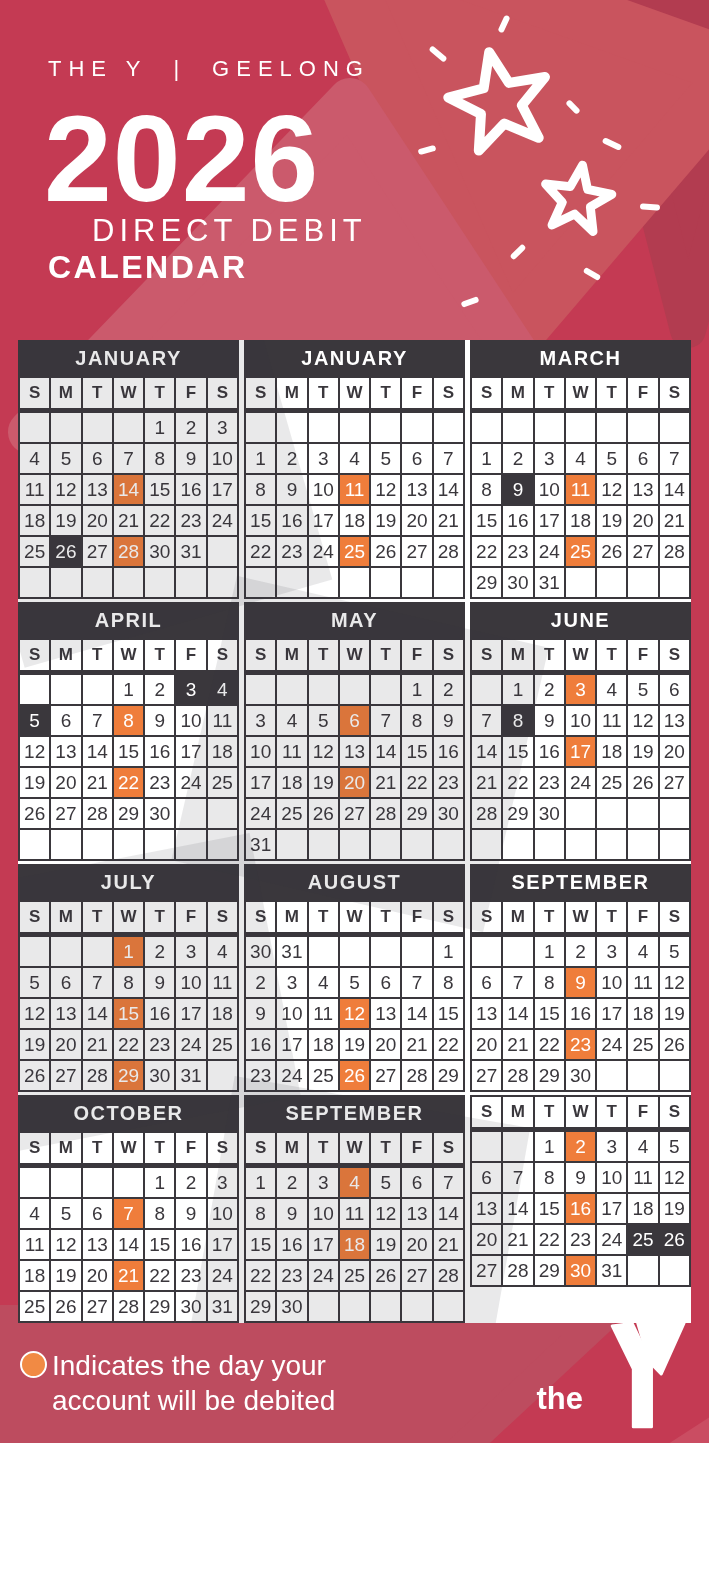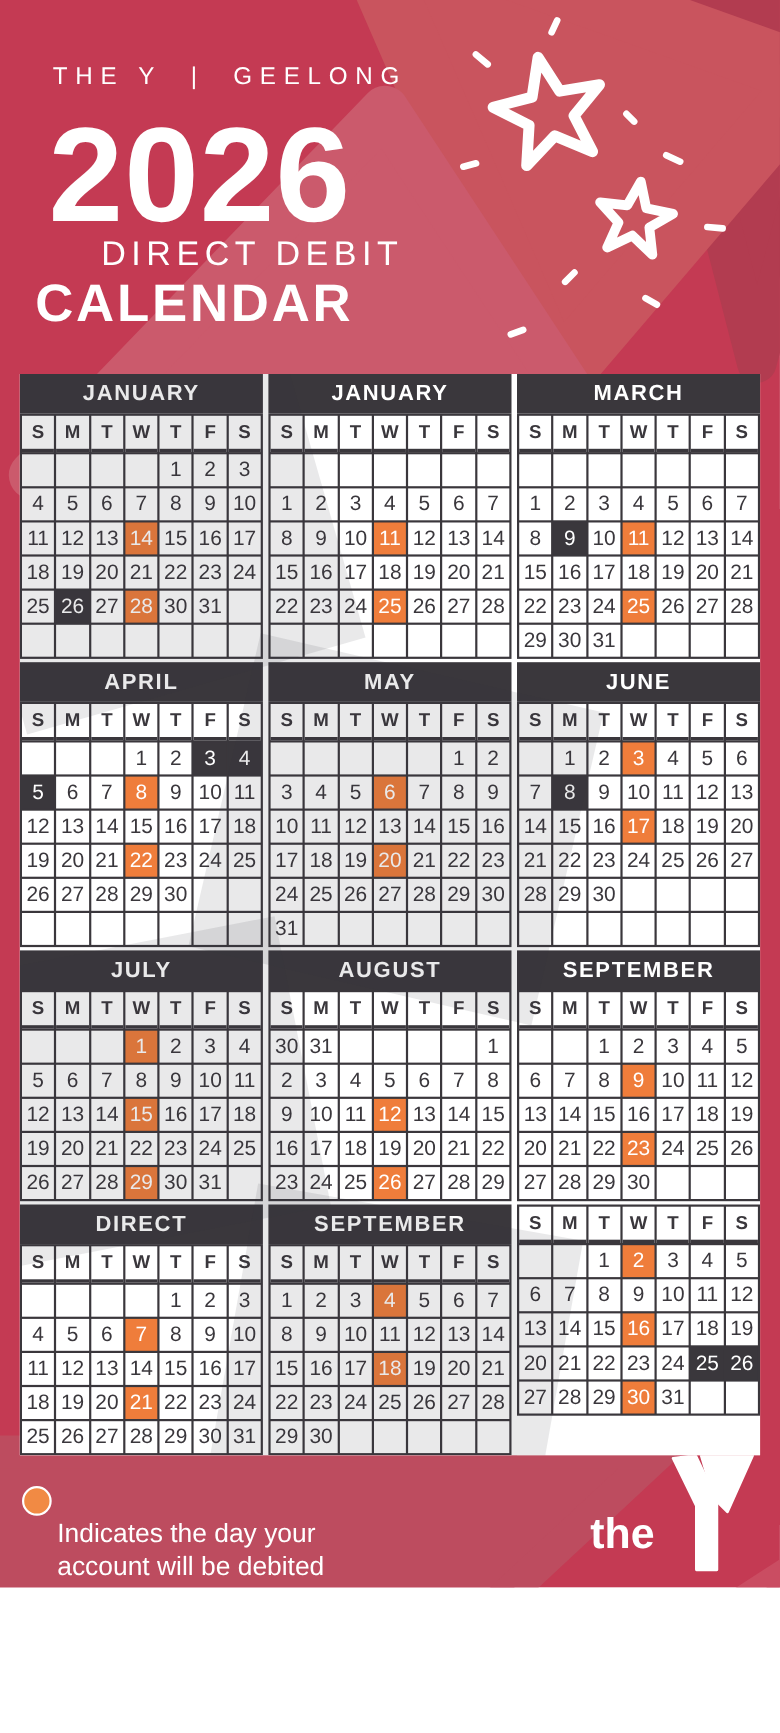--- a/index.html
+++ b/index.html
@@ -12,21 +12,21 @@
     color:#fff;
   }
   .decor{position:absolute;inset:0;z-index:0;}
   
   .header{position:absolute;inset:0;z-index:1;pointer-events:none;}
   .brand{position:absolute;left:48px;top:56px;display:flex;gap:26px;
          font-size:22px;letter-spacing:7px;font-weight:400;}
   .year{position:absolute;left:44px;top:98px;font-size:122px;font-weight:700;
         letter-spacing:1px;line-height:1;}
   .sub1{position:absolute;left:48px;top:213px;font-size:31px;letter-spacing:5px;font-weight:400;margin-left:44px;}
-  .sub2{position:absolute;left:32px;top:249px;font-size:48px;letter-spacing:2.5px;font-weight:700;}
+  .sub2{position:absolute;left:48px;top:249px;font-size:32px;letter-spacing:2.5px;font-weight:700;}
   
   .calendar{
     position:absolute;left:18px;top:340px;width:673px;z-index:1;
     display:grid;grid-template-columns:repeat(3,1fr);
     column-gap:5px;row-gap:3px;
     background:#fff;overflow:hidden;
   }
   .month{background:#fff;}
   .m-title{
     height:36px;line-height:37px;background:#3A373C;color:#fff;
@@ -55,24 +55,24 @@
   .shade4{left:192px;top:760px;width:300px;height:258px;transform:rotate(10deg);}
   
   .legend{position:absolute;left:20px;top:1348px;z-index:1;}
   .legend-item{display:flex;align-items:flex-start;margin-bottom:24px;}
   .swatch{
     width:23px;height:23px;border-radius:50%;border:2px solid #fff;
     margin-right:5px;margin-top:3px;flex:0 0 auto;
   }
   .swatch.debit{background:#F18A44;}
   .swatch.holiday{background:#3A373C;}
-  .legend-label{font-size:24px;line-height:1.25;white-space:pre-line;margin-top:32px;}
+  .legend-label{font-size:28px;line-height:1.25;white-space:pre-line;}
   .url{position:absolute;left:50px;top:1548px;font-size:26px;z-index:1;}
   .ylogo{position:absolute;right:16px;bottom:14px;display:flex;align-items:flex-end;z-index:1;}
-  .ylogo .the{font-size:39px;font-weight:700;margin-right:10px;margin-bottom:12px;}
+  .ylogo .the{font-size:31px;font-weight:700;margin-right:22px;margin-bottom:12px;}
 </style>
 </head>
 <body>
 
 <div class="page">
 
   <svg class="decor" width="709" height="1575" viewBox="0 0 709 1575" xmlns="http://www.w3.org/2000/svg">
     <g>
       <path d="M585,-70 L775,0 L688,330 Z" fill="#B23C50" stroke="#B23C50" stroke-width="36" stroke-linejoin="round"></path>
       <path d="M320,-80 L740,70 L505,345 Z" fill="#C9545E" stroke="#C9545E" stroke-width="56" stroke-linejoin="round"></path>
@@ -575,21 +575,21 @@
           <div class="cell">27</div>
           <div class="cell">28</div>
           <div class="cell">29</div>
           <div class="cell">30</div>
           <div class="cell"></div>
           <div class="cell"></div>
           <div class="cell"></div>
         </div>
       </div>
       <div class="month">
-        <div class="m-title">DIRECT</div>
+        <div class="m-title">OCTOBER</div>
         <div class="m-grid">
           <div class="wd">S</div>
           <div class="wd">M</div>
           <div class="wd">T</div>
           <div class="wd">W</div>
           <div class="wd">T</div>
           <div class="wd">F</div>
           <div class="wd">S</div>
           <div class="cell"></div>
           <div class="cell"></div>

